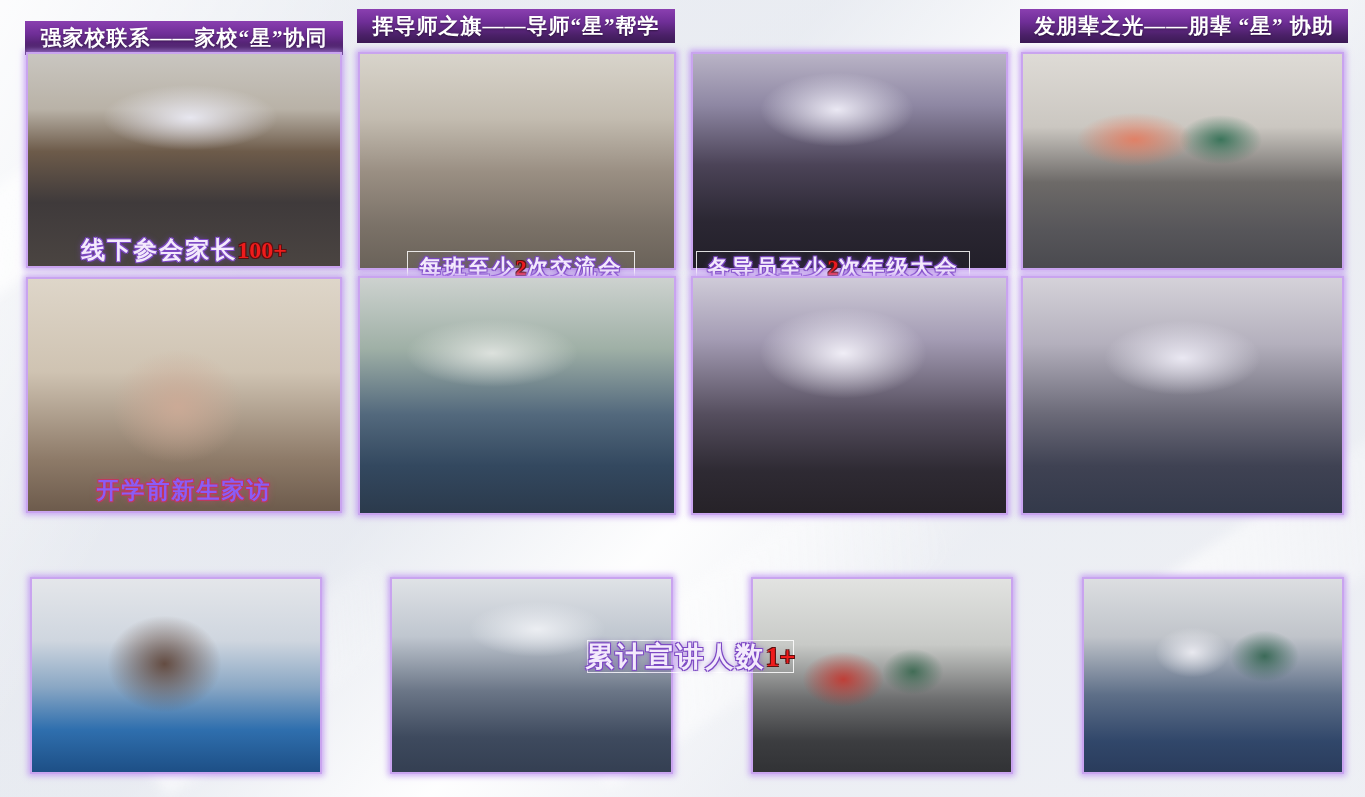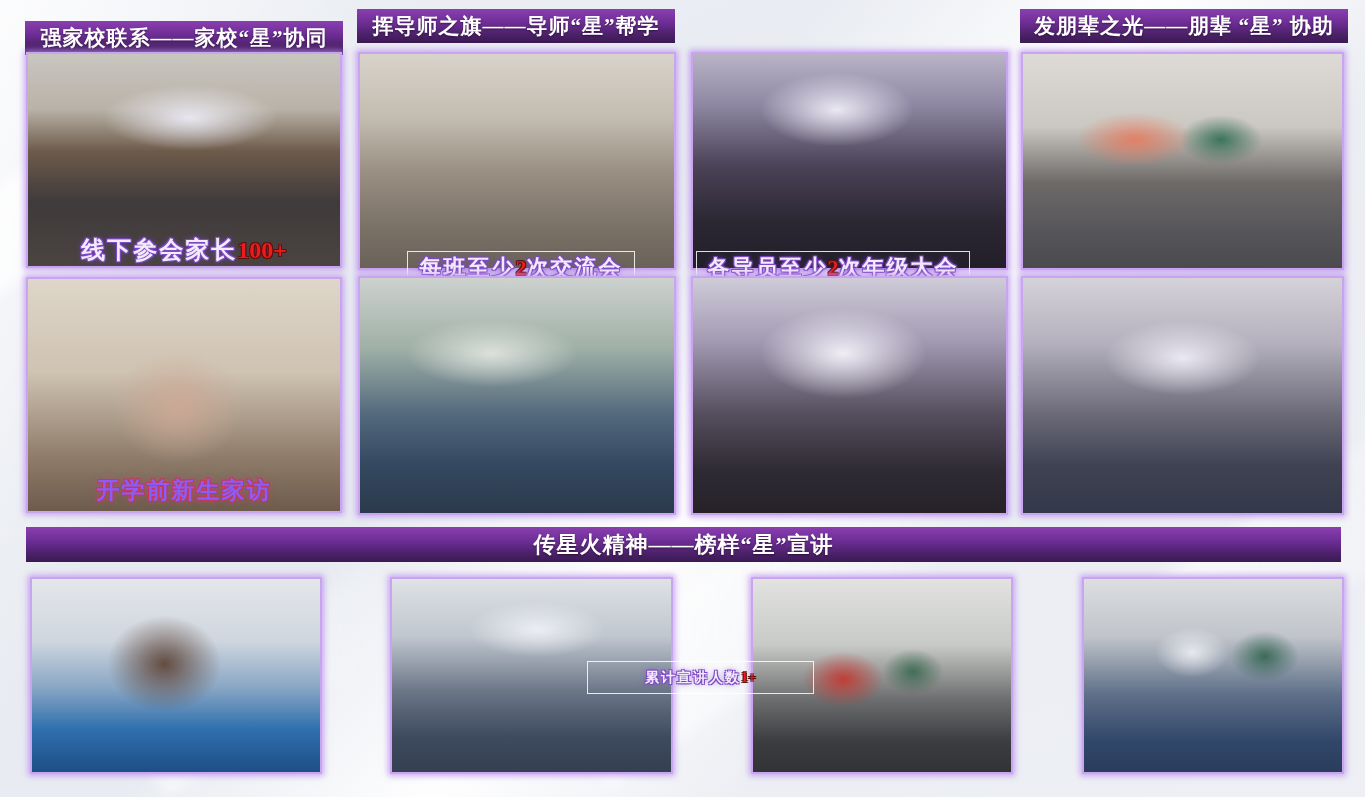--- a/index.html
+++ b/index.html
@@ -207,36 +207,35 @@
   <div class="banner" style="left:1020px; top:9px; width:328px; height:34px;text-align:center;">发朋辈之光——朋辈 “星” 协助</div>
 
   <div class="frame" style="left:1021px; top:52px; width:323px; height:218px;">
     <div class="photo ph-class-photo"></div>
   </div>
 
   <div class="frame" style="left:1021px; top:276px; width:323px; height:239px;">
     <div class="photo ph-peer-meeting"></div>
   </div>
 
-  <div class="banner" style="left:26px; top:527px; width:1315px; height:35px; font-size:22px;">传星火精神——榜样“星”宣讲</div>
 
   <div class="frame" style="left:30px; top:577px; width:292px; height:197px;">
     <div class="photo ph-speaker"></div>
   </div>
 
   <div class="frame" style="left:390px; top:577px; width:283px; height:197px;">
     <div class="photo ph-hall-audience"></div>
   </div>
 
   <div class="frame" style="left:751px; top:577px; width:262px; height:197px;">
     <div class="photo ph-redslide"></div>
   </div>
 
   <div class="frame" style="left:1082px; top:577px; width:262px; height:197px;">
     <div class="photo ph-blackboard-talk"></div>
   </div>
 
-  <div class="caption boxed" style="left:587px; top:640px; width:227px; height:33px; font-size:14px;margin-top:21px;">
+  <div class="caption boxed" style="left:587px; top:640px; width:207px; height:33px; font-size:28px;">
     <span>累计宣讲人数</span>
       <span class="num">1+</span>
   </div>
 
 </div>
 
 </body></html>

